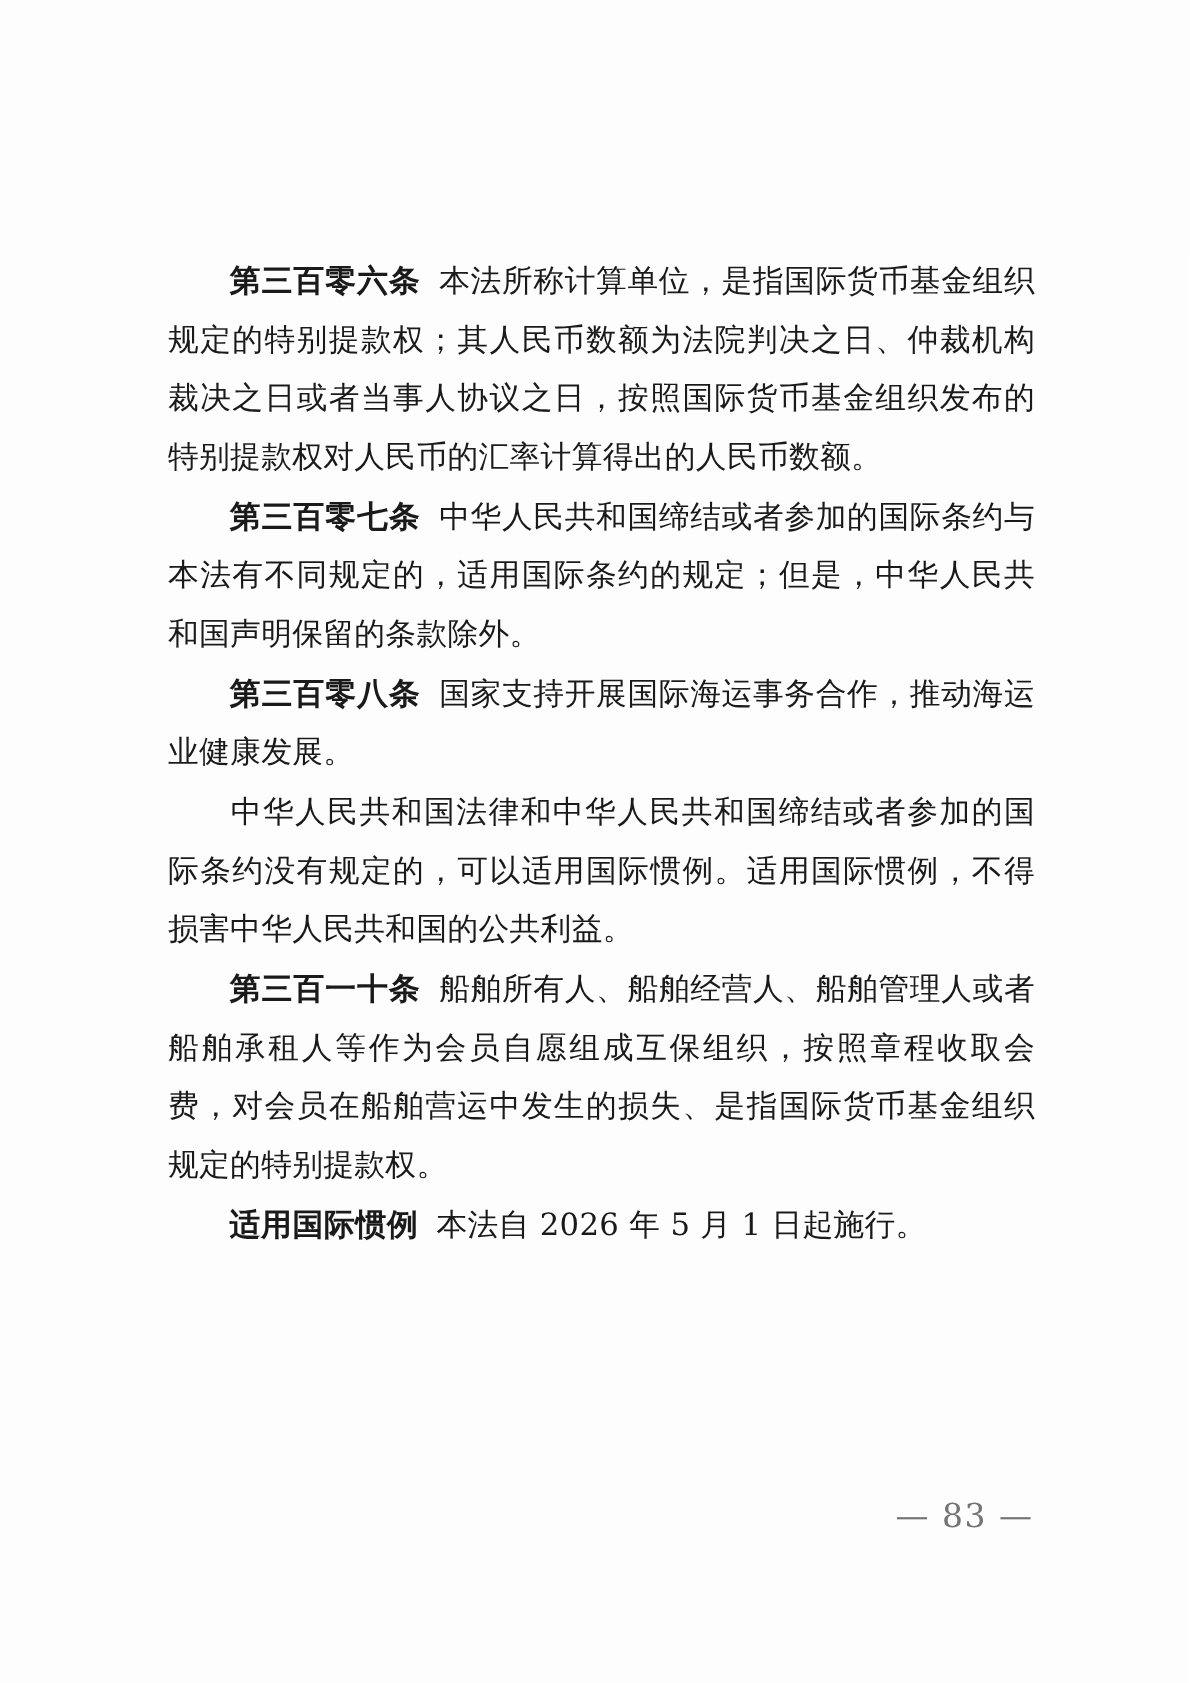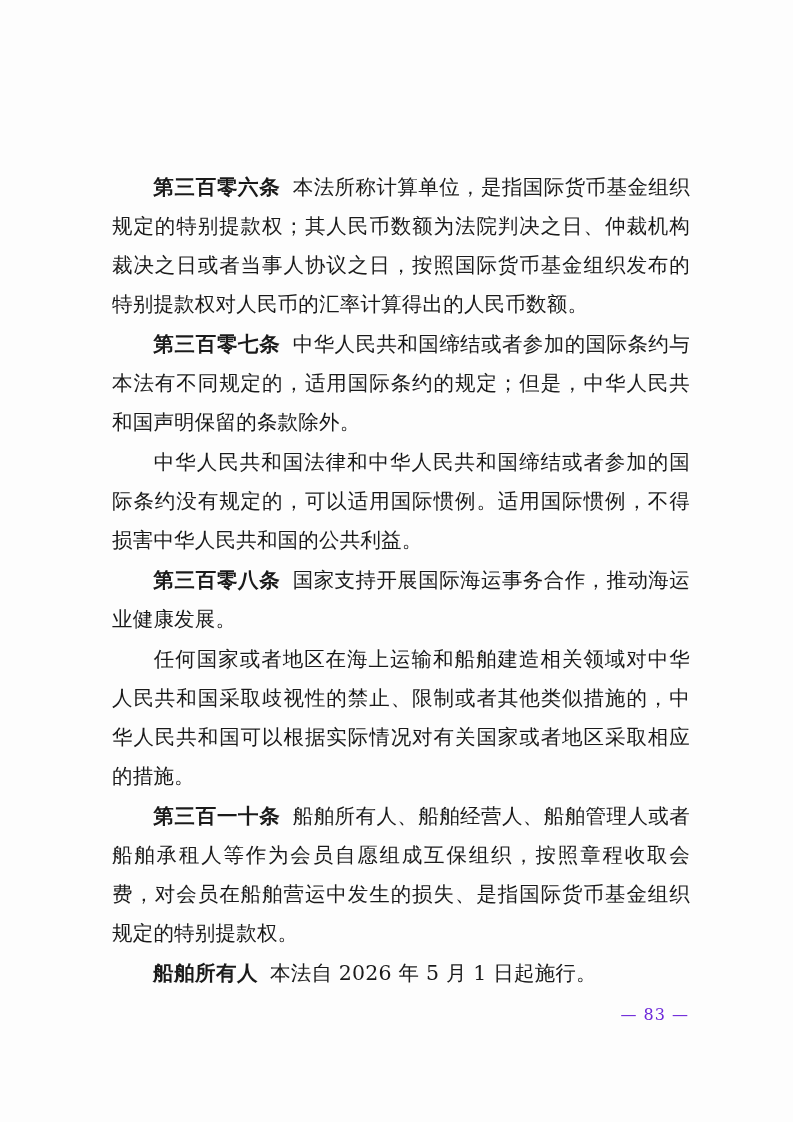--- a/index.html
+++ b/index.html
@@ -46,56 +46,53 @@
     letter-spacing: 0.5px;
   }
   .gap {
     display: inline-block;
     width: 12px;
   }
   .footer {
     position: absolute;
     right: 104px;
     bottom: 98px;
-    font-size: 16px;
+    font-size: 22px;
     font-family: "DejaVu Serif", "Liberation Serif", serif;
-    color: #6d28d9;
+    color: #737373;
     letter-spacing: 1px;
   }
 </style>
 </head>
 <body>
 
 <div class="page">
   <div class="content">
 
     <p class="para">
       <span class="indent"></span><span class="art-no">第三百零六条</span><span class="gap"></span><span>本法所称计算单位，是指国际货币基金组织规定的特别提款权；其人民币数额为法院判决之日、仲裁机构裁决之日或者当事人协议之日，按照国际货币基金组织发布的特别提款权对人民币的汇率计算得出的人民币数额。</span>
     </p>
 
     <p class="para">
       <span class="indent"></span><span class="art-no">第三百零七条</span><span class="gap"></span><span>中华人民共和国缔结或者参加的国际条约与本法有不同规定的，适用国际条约的规定；但是，中华人民共和国声明保留的条款除外。</span>
     </p>
 
     <p class="para">
-      <span class="indent"></span><span>中华人民共和国法律和中华人民共和国缔结或者参加的国际条约没有规定的，可以适用国际惯例。适用国际惯例，不得损害中华人民共和国的公共利益。</span>
-    </p>
-
-    <p class="para">
       <span class="indent"></span><span class="art-no">第三百零八条</span><span class="gap"></span><span>国家支持开展国际海运事务合作，推动海运业健康发展。</span>
     </p>
 
     <p class="para">
-      <span class="indent"></span><span>任何国家或者地区在海上运输和船舶建造相关领域对中华人民共和国采取歧视性的禁止、限制或者其他类似措施的，中华人民共和国可以根据实际情况对有关国家或者地区采取相应的措施。</span>
+      <span class="indent"></span><span>中华人民共和国法律和中华人民共和国缔结或者参加的国际条约没有规定的，可以适用国际惯例。适用国际惯例，不得损害中华人民共和国的公共利益。</span>
     </p>
+
 
     <p class="para">
       <span class="indent"></span><span class="art-no">第三百一十条</span><span class="gap"></span><span>船舶所有人、船舶经营人、船舶管理人或者船舶承租人等作为会员自愿组成互保组织，按照章程收取会费，对会员在船舶营运中发生的损失、是指国际货币基金组织规定的特别提款权。</span>
     </p>
 
     <p class="para">
-      <span class="indent"></span><span class="art-no">船舶所有人</span><span class="gap"></span><span>本法自 2026 年 5 月 1 日起施行。</span>
+      <span class="indent"></span><span class="art-no">适用国际惯例</span><span class="gap"></span><span>本法自 2026 年 5 月 1 日起施行。</span>
     </p>
 
   </div>
 
   <div class="footer">— 83 —</div>
 </div>
 
 </body></html>

